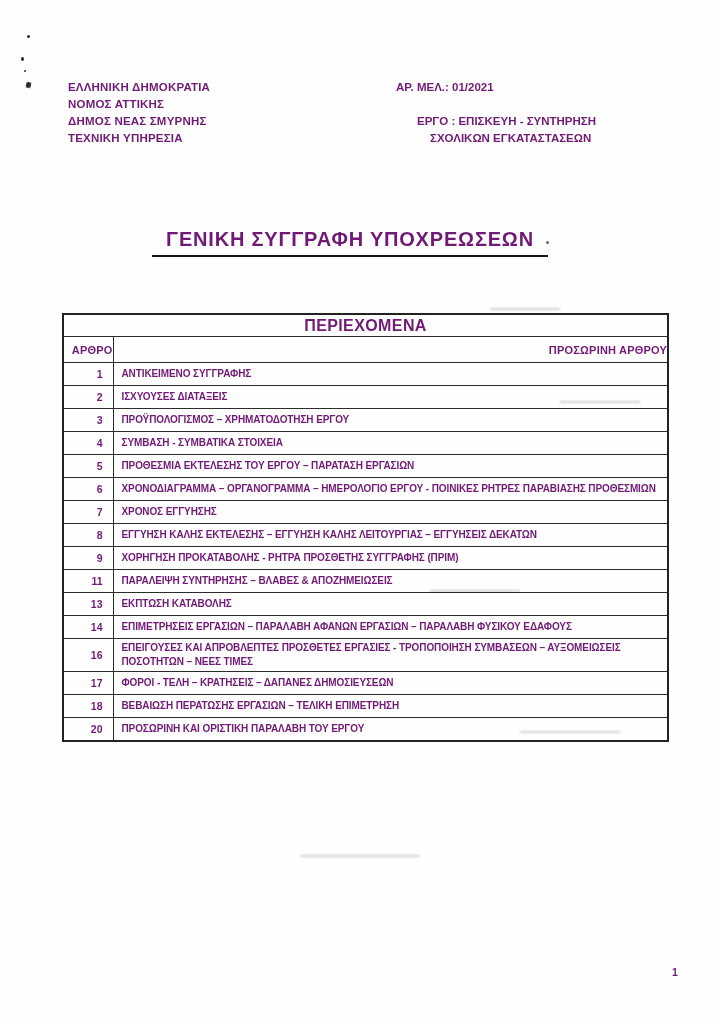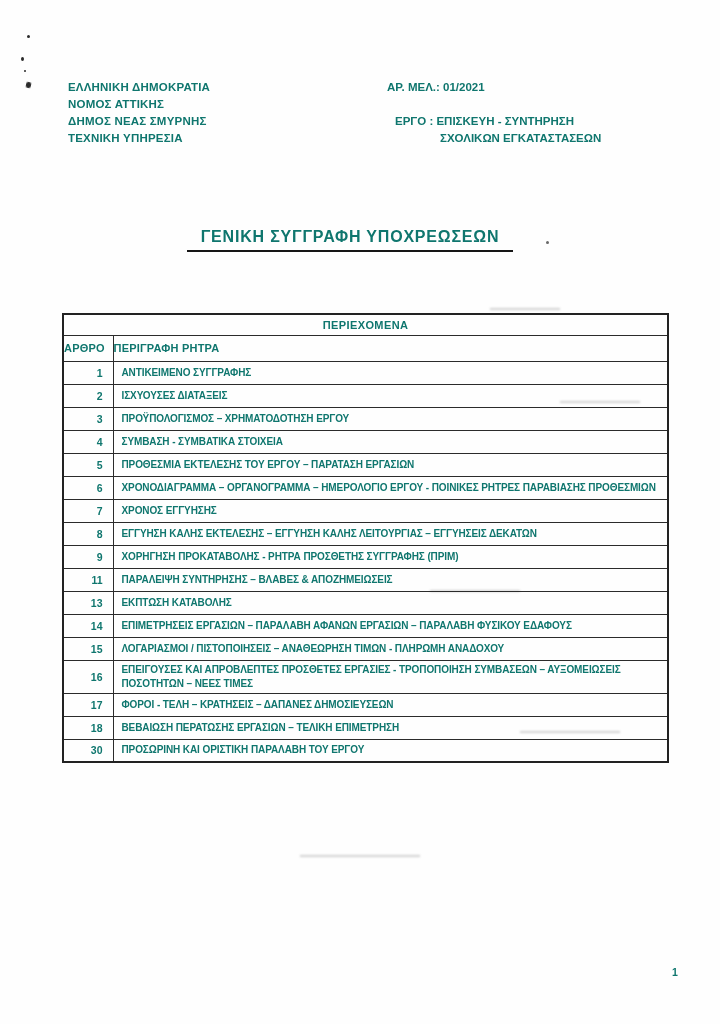--- a/index.html
+++ b/index.html
@@ -7,21 +7,21 @@
     padding: 0;
     background: #e8e8e8;
     font-family: "Liberation Sans", "DejaVu Sans", sans-serif;
   }
   .page {
     position: relative;
     width: 720px;
     height: 1024px;
     margin: 0 auto;
     background: #fefefe;
-    color: #0f766e;
+    color: #701a75;
     overflow: hidden;
   }
 
   
   .speck {
     position: absolute;
     background: #2a2a2a;
     border-radius: 50%;
     filter: blur(0.4px);
   }
@@ -49,42 +49,42 @@
     left: 68px;
     top: 79px;
     font-size: 11.5px;
     font-weight: bold;
     line-height: 17px;
     letter-spacing: 0.2px;
     white-space: nowrap;
   }
   .hdr-right {
     position: absolute;
-    left: 387px;
+    left: 396px;
     top: 79px;
     font-size: 11.5px;
     font-weight: bold;
     line-height: 17px;
     white-space: nowrap;
   }
   .hdr-right .study-no { margin-bottom: 17px; }
-  .hdr-right .proj-line1 { margin-left: 8px; }
-  .hdr-right .proj-line2 { margin-left: 53px; }
+  .hdr-right .proj-line1 { margin-left: 21px; }
+  .hdr-right .proj-line2 { margin-left: 34px; }
 
   
   .title-wrap {
     position: absolute;
     left: 0;
     right: 20px;
     top: 228px;
     text-align: center;
   }
   .title {
     display: inline-block;
-    font-size: 16px;
+    font-size: 20px;
     font-weight: bold;
     letter-spacing: 0.8px;
     border-bottom: 2px solid #161616;
     padding: 0 14px 4px 14px;
     text-align: right;
   }
 
   
   table.toc {
     position: absolute;
@@ -95,31 +95,31 @@
     table-layout: fixed;
   }
   table.toc th, table.toc td {
     border: 1px solid #2b2b2b;
     box-sizing: border-box;
     overflow: hidden;
   }
   table.toc { border: 2px solid #222222; }
   th.caption-cell {
     height: 21px;
-    font-size: 11px;
+    font-size: 16px;
     font-weight: bold;
     text-align: center;
     letter-spacing: 0.4px;
     padding: 2px 0 1px 0;
   }
   th.col-head {
     height: 26px;
     font-size: 11px;
     font-weight: bold;
-    text-align: left;
+    text-align: right;
     letter-spacing: 0.2px;
     padding: 2px 0;
   }
   col.c-num { width: 50px; }
   td.num {
     height: 23px;
     font-size: 10.5px;
     font-weight: bold;
     text-align: right;
     padding: 2px 10px 2px 2px;
@@ -183,21 +183,21 @@
     <colgroup>
       <col class="c-num">
       <col class="c-desc">
     </colgroup>
     <thead>
       <tr>
         <th class="caption-cell" colspan="2">ΠΕΡΙΕΧΟΜΕΝΑ</th>
       </tr>
       <tr>
         <th class="col-head">ΑΡΘΡΟ</th>
-        <th class="col-head">ΠΕΡΙΓΡΑΦΗ ΡΗΤΡΑ</th>
+        <th class="col-head">ΠΡΟΣΩΡΙΝΗ ΑΡΘΡΟΥ</th>
       </tr>
     </thead>
     <tbody>
         <tr>
           <td class="num">1</td>
           <td class="desc">ΑΝΤΙΚΕΙΜΕΝΟ ΣΥΓΓΡΑΦΗΣ</td>
         </tr>
         <tr>
           <td class="num">2</td>
           <td class="desc">ΙΣΧΥΟΥΣΕΣ ΔΙΑΤΑΞΕΙΣ</td>
@@ -236,38 +236,34 @@
         </tr>
         <tr>
           <td class="num">13</td>
           <td class="desc">ΕΚΠΤΩΣΗ ΚΑΤΑΒΟΛΗΣ</td>
         </tr>
         <tr>
           <td class="num">14</td>
           <td class="desc">ΕΠΙΜΕΤΡΗΣΕΙΣ ΕΡΓΑΣΙΩΝ – ΠΑΡΑΛΑΒΗ ΑΦΑΝΩΝ ΕΡΓΑΣΙΩΝ – ΠΑΡΑΛΑΒΗ ΦΥΣΙΚΟΥ ΕΔΑΦΟΥΣ</td>
         </tr>
         <tr>
-          <td class="num">15</td>
-          <td class="desc">ΛΟΓΑΡΙΑΣΜΟΙ / ΠΙΣΤΟΠΟΙΗΣΕΙΣ – ΑΝΑΘΕΩΡΗΣΗ ΤΙΜΩΝ - ΠΛΗΡΩΜΗ ΑΝΑΔΟΧΟΥ</td>
-        </tr>
-        <tr>
           <td class="num">16</td>
           <td class="desc">ΕΠΕΙΓΟΥΣΕΣ ΚΑΙ ΑΠΡΟΒΛΕΠΤΕΣ ΠΡΟΣΘΕΤΕΣ ΕΡΓΑΣΙΕΣ - ΤΡΟΠΟΠΟΙΗΣΗ ΣΥΜΒΑΣΕΩΝ – ΑΥΞΟΜΕΙΩΣΕΙΣ
 ΠΟΣΟΤΗΤΩΝ – ΝΕΕΣ ΤΙΜΕΣ</td>
         </tr>
         <tr>
           <td class="num">17</td>
           <td class="desc">ΦΟΡΟΙ  - ΤΕΛΗ – ΚΡΑΤΗΣΕΙΣ – ΔΑΠΑΝΕΣ ΔΗΜΟΣΙΕΥΣΕΩΝ</td>
         </tr>
         <tr>
           <td class="num">18</td>
           <td class="desc">ΒΕΒΑΙΩΣΗ ΠΕΡΑΤΩΣΗΣ ΕΡΓΑΣΙΩΝ – ΤΕΛΙΚΗ ΕΠΙΜΕΤΡΗΣΗ</td>
         </tr>
         <tr>
-          <td class="num">30</td>
+          <td class="num">20</td>
           <td class="desc">ΠΡΟΣΩΡΙΝΗ ΚΑΙ ΟΡΙΣΤΙΚΗ ΠΑΡΑΛΑΒΗ ΤΟΥ ΕΡΓΟΥ</td>
         </tr>
       </tbody>
   </table>
 
   <div class="pageno">1</div>
 
 </div>
 
 </body></html>

